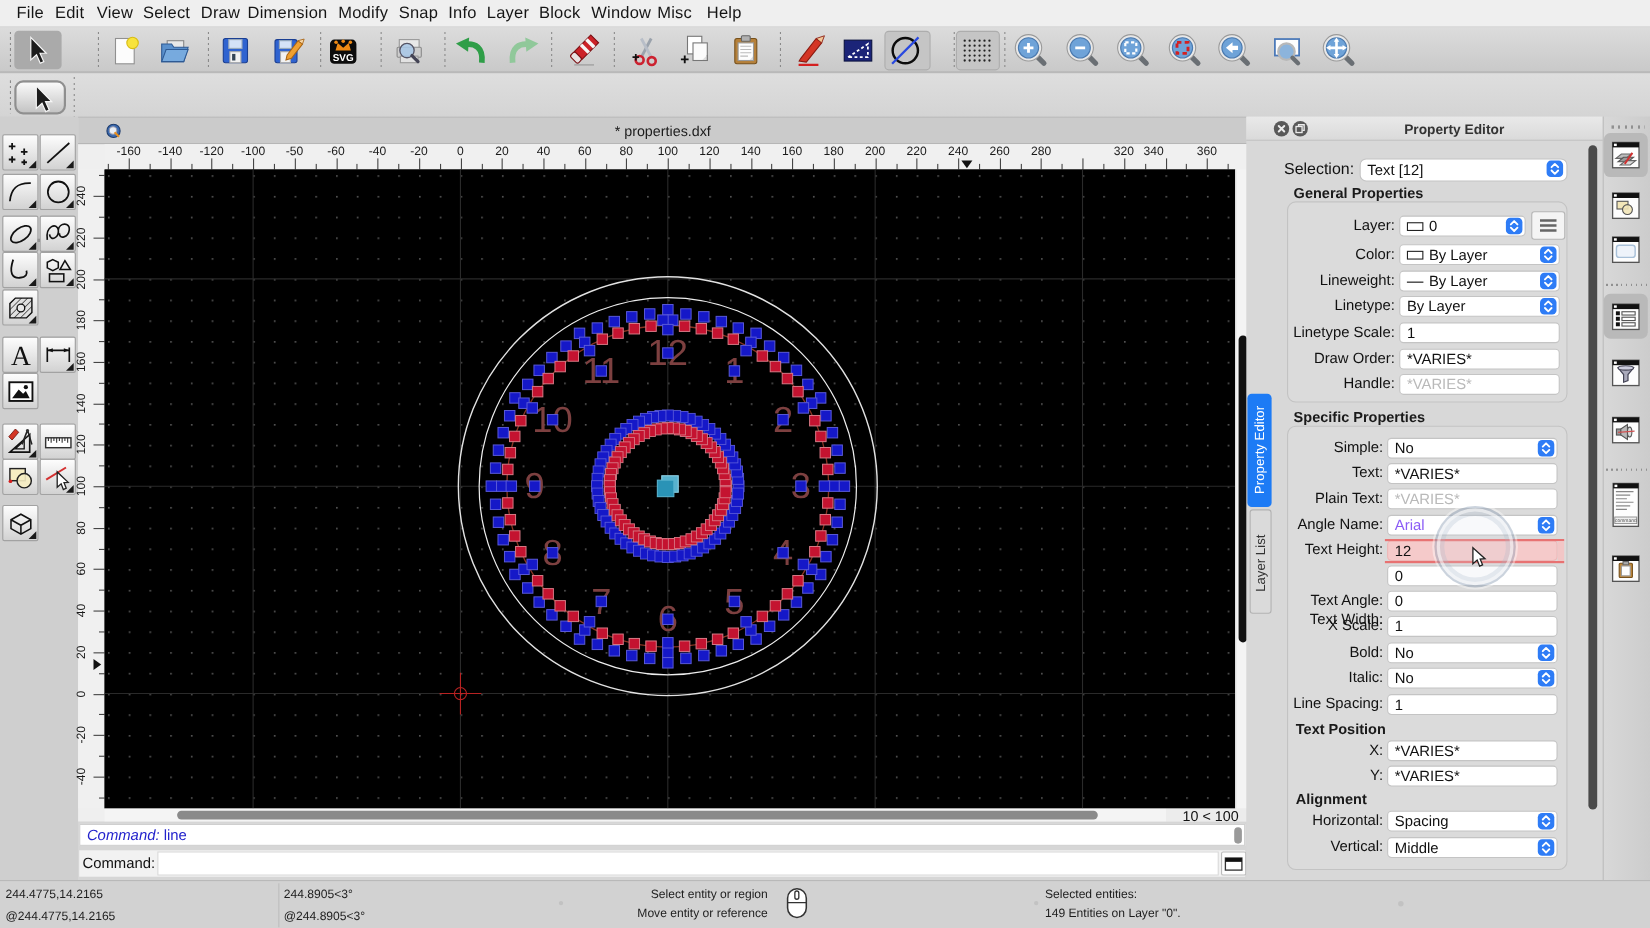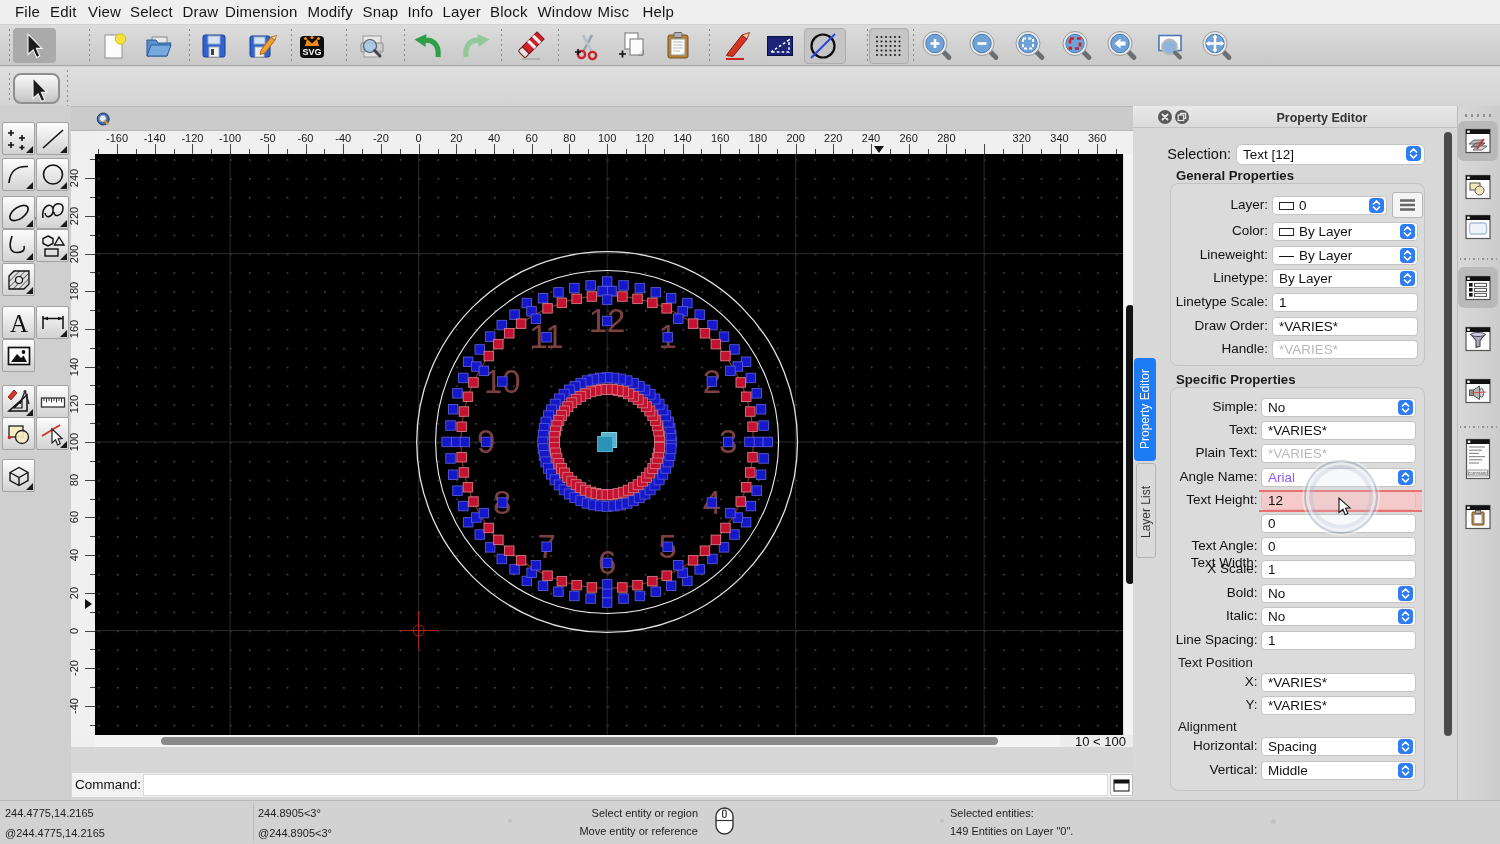--- a/index.html
+++ b/index.html
@@ -17,21 +17,21 @@
 #titlebar .t{position:absolute;left:0;width:100%;text-align:center;top:5px;font-size:13px;color:#1b1b1b;}
 .rlab{position:absolute;font-size:11px;color:#1a1a1a;}
 .tick{position:absolute;background:#444;}
 #canvas{position:absolute;left:24px;top:48px;width:1028px;height:581px;background:#000;}
 #panel{position:absolute;left:1133px;top:106px;width:324px;height:694px;background:#d8d8d8;}
 #phead{position:absolute;left:0;top:0;width:100%;height:22px;background:linear-gradient(#e9e9e9,#dadada);border-bottom:1px solid #c2c2c2;}
 .plabel{position:absolute;font-size:13.5px;color:#111;text-align:right;}
 .pfield{position:absolute;height:19px;background:#fff;border:1px solid #c4c4c4;border-radius:4px;font-size:13.5px;color:#111;line-height:17px;padding-left:6px;white-space:nowrap;}
 .chev{position:absolute;width:15px;height:15px;background:#2e7cf6;border-radius:4px;}
 .gbox{position:absolute;border:1px solid #c3c3c3;border-radius:8px;background:#dbdbdb;}
-.sect{position:absolute;font-size:13.2px;font-weight:normal;color:#1a1a1a;}
+.sect{position:absolute;font-size:13.2px;font-weight:bold;color:#1a1a1a;}
 #dock{position:absolute;left:1457px;top:106px;width:43px;height:694px;background:linear-gradient(90deg,#d8d8d8,#cccccc);border-left:1px solid #bdbdbd;}
 #statusbar{position:absolute;left:0;top:800px;width:1500px;height:44px;background:#d2d2d2;border-top:1px solid #b9b9b9;font-size:11px;color:#1d1d1d;}
 .swatch{display:inline-block;width:15px;height:8px;background:#fff;border:1px solid #222;margin-right:5px;}
 </style></head><body>
 <div id="menubar">
     <span style="left:15px">File</span>
     <span style="left:50px">Edit</span>
     <span style="left:88px">View</span>
     <span style="left:130px">Select</span>
     <span style="left:182.5px">Draw</span>
@@ -356,20 +356,21 @@
     </div>
     <div class="pbtn" style="left:2px;top:353px;">
       <svg width="26" height="26" viewBox="0 0 26 26">
         <path d="M4,9.5 L13,4.5 L22,9.5 L22,17.5 L13,22.5 L4,17.5 Z M4,9.5 L13,14.5 L22,9.5 M13,14.5 L13,22.5" fill="none" stroke="#111" stroke-width="1.4"></path>
       </svg>
       <div class="tri"></div>
     </div>
   </div>
 <div id="docwin">
     <div id="titlebar">
+      <div class="t">* properties.dxf</div>
       <div style="position:absolute;left:25px;top:5px;"><svg width="15" height="15" viewBox="0 0 15 15">
           <circle cx="7.2" cy="7" r="6" fill="#3a6ab0" stroke="#1e3c6e" stroke-width="1"></circle>
           <circle cx="6.8" cy="6.6" r="3.4" fill="#e8eef6" stroke="#99a"></circle>
           <line x1="8.2" y1="8.2" x2="12.2" y2="12.4" stroke="#e89020" stroke-width="2"></line>
         </svg></div>
     </div>
     <div style="position:absolute;left:24px;top:25px;width:1039px;height:23px;background:#f0f0f0;">
       <div class="tick" style="left:3.2px;top:18px;width:1px;height:5px;"></div>
       <div class="tick" style="left:22.0px;top:13px;width:1px;height:10px;"></div>
       <div class="rlab" style="left:2.0px;top:1px;width:40px;text-align:center;">-160</div>
@@ -440,21 +441,21 @@
       <div class="tick" style="left:851.4px;top:13px;width:1px;height:10px;"></div>
       <div class="rlab" style="left:831.4px;top:1px;width:40px;text-align:center;">280</div>
       <div class="tick" style="left:870.2px;top:18px;width:1px;height:5px;"></div>
       <div class="tick" style="left:889.1px;top:13px;width:1px;height:10px;"></div>
       <div class="rlab" style="left:869.1px;top:1px;width:40px;text-align:center;margin-top:42px;">300</div>
       <div class="tick" style="left:908.0px;top:18px;width:1px;height:5px;"></div>
       <div class="tick" style="left:926.8px;top:13px;width:1px;height:10px;"></div>
       <div class="rlab" style="left:906.8px;top:1px;width:40px;text-align:center;">320</div>
       <div class="tick" style="left:945.7px;top:18px;width:1px;height:5px;"></div>
       <div class="tick" style="left:964.5px;top:13px;width:1px;height:10px;"></div>
-      <div class="rlab" style="left:944.5px;top:1px;width:40px;text-align:center;">340</div>
+      <div class="rlab" style="left:944.5px;top:1px;width:40px;text-align:left;">340</div>
       <div class="tick" style="left:983.3px;top:18px;width:1px;height:5px;"></div>
       <div class="tick" style="left:1002.2px;top:13px;width:1px;height:10px;"></div>
       <div class="rlab" style="left:982.2px;top:1px;width:40px;text-align:center;">360</div>
       <div class="tick" style="left:1021.1px;top:18px;width:1px;height:5px;"></div>
       <div style="position:absolute;left:779px;top:15px;width:0;height:0;border-left:5px solid transparent;border-right:5px solid transparent;border-top:7px solid #111;"></div>
     </div>
     <div style="position:absolute;left:0;top:48px;width:24px;height:581px;background:#f0f0f0;">
       <div class="tick" style="left:19px;top:570.8px;width:5px;height:1px;"></div>
       <div class="tick" style="left:14px;top:551.9px;width:10px;height:1px;"></div>
       <div class="rlab" style="left:-12px;top:544.9px;width:32px;height:14px;text-align:center;transform:rotate(-90deg);">-40</div>
@@ -806,20 +807,24 @@
       </svg></div>
     <div style="position:absolute;left:1052px;top:48px;width:11px;height:581px;background:#f4f4f4;border-left:1px solid #e0e0e0;">
       <div style="position:absolute;left:1.5px;top:151px;width:8px;height:279px;background:#111;border-radius:4.5px;"></div>
     </div>
     <div style="position:absolute;left:24px;top:629px;width:965px;height:12px;background:#f4f4f4;">
       <div style="position:absolute;left:66px;top:1.5px;width:837px;height:8px;background:#8a8a8a;border-radius:4px;"></div>
     </div>
     <div style="position:absolute;left:989px;top:629px;width:74px;height:12px;background:#ececec;font-size:13px;color:#111;text-align:right;padding-right:8px;line-height:13px;">10 &lt; 100</div>
   </div>
 <div style="position:absolute;left:71px;top:747px;width:1063px;height:53px;background:#d6d6d6;">
+    <div style="position:absolute;left:1px;top:2px;width:1060px;height:20px;background:#fff;border:1px solid #cfcfcf;">
+      <span style="position:absolute;left:6px;top:2px;font-size:13.5px;color:#2222cc;"><i>Command:</i> line</span>
+      <div style="position:absolute;right:2px;top:2px;width:7px;height:15px;background:#9a9a9a;border-radius:3.5px;"></div>
+    </div>
     <div style="position:absolute;left:1px;top:26px;width:1060px;height:24px;background:#f2f2f2;">
       <span style="position:absolute;left:3px;top:4px;font-size:13.5px;color:#111;">Command:</span>
       <div style="position:absolute;left:71px;top:1px;width:965px;height:22px;background:#fff;border:1px solid #d8d8d8;"></div>
       <div style="position:absolute;left:1038px;top:1px;width:23px;height:22px;background:#fdfdfd;border:1px solid #bbb;border-radius:2px;"><svg width="21" height="20" viewBox="0 0 21 20">
           <rect x="3" y="5" width="15" height="11" fill="#fff" stroke="#333" stroke-width="1.2"></rect>
           <rect x="3" y="5" width="15" height="3.5" fill="#111"></rect>
         </svg></div>
     </div>
   </div>
 <div id="panel">

